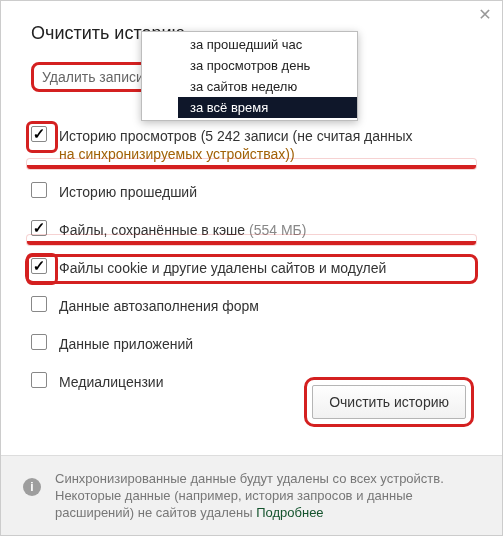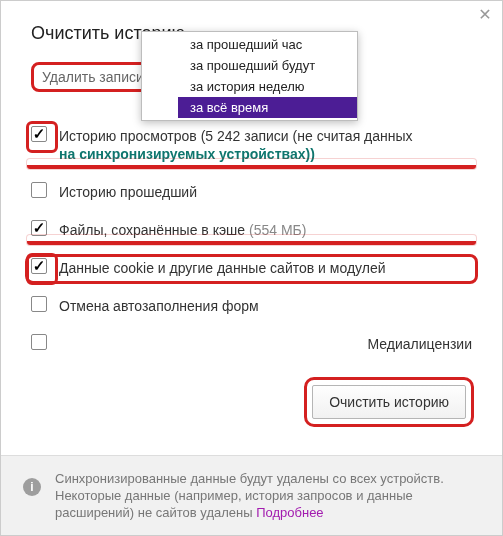--- a/index.html
+++ b/index.html
@@ -69,21 +69,21 @@
   }
   .dd-item {
     padding: 3px 12px;
     color: #222;
     font-size: 13px;
     cursor: pointer;
     white-space: nowrap;
     margin-left: 36px;
   }
   .dd-item.selected {
-    background: #4c1d95;
+    background: #0f172a;
     color: #fff;
   }
   
   .options {
     margin-top: 30px;
   }
   .opt {
     position: relative;
     padding: 5px 0 5px 28px;
     margin-bottom: 10px;
@@ -104,21 +104,21 @@
   .cb.checked::after {
     content: "✓";
     color: #000;
     font-size: 15px;
     font-weight: bold;
     position: relative;
     top: -2px;
   }
   .opt .text { color: #333; }
   .opt .muted { color: #888; margin-top: 42px; }
-  .opt .sub { color: #0f766e; display: block; font-weight: bold; }
+  .opt .sub { color: #a16207; display: block; }
   .opt.cut .text { overflow: hidden; white-space: nowrap; }
   .underline-red {
     position: absolute;
     left: -4px;
     right: -4px;
     height: 6px;
     border-bottom: 4px solid #d42020;
     border-radius: 3px;
     bottom: -1px;
     box-shadow: 0 0 0 1px rgba(212,32,32,0.2);
@@ -187,50 +187,51 @@
     width: 18px;
     height: 18px;
     border-radius: 50%;
     background: #9e9e9e;
     color: #fff;
     text-align: center;
     line-height: 18px;
     font-weight: bold;
     font-size: 12px;
   }
-  .footer a { color: #a21caf; text-decoration: none; text-align: center; }
+  .footer a { color: #14532d; text-decoration: none; text-align: center; }
 </style>
 </head>
 <body>
 
 <div class="dialog">
 
   <div class="close-btn">✕</div>
 
   <div class="content">
     <div class="title">Очистить историю</div>
 
     <div class="row-label">
       <span class="del-label-box">Удалить записи:</span>
     </div>
 
     <div class="options" id="options-list">
         <div class="opt"><span class="cb checked"></span><span class="cb-red"></span><span class="text">Историю просмотров (5 242 записи (не считая данных</span><span class="sub">на синхронизируемых устройствах))</span><span class="underline-red"></span></div>
         <div class="opt"><span class="cb"></span><span class="text">Историю прошедший</span></div>
         <div class="opt"><span class="cb checked"></span><span class="text">Файлы, сохранённые в кэше</span><span class="muted"> (554 МБ)</span><span class="underline-red"></span></div>
-        <div class="opt"><span class="cb checked"></span><span class="cb-red"></span><span class="text">Данные cookie и другие данные сайтов и модулей</span><span class="outline-red"></span></div>
-        <div class="opt"><span class="cb"></span><span class="text">Отмена автозаполнения форм</span></div>
-        <div class="opt cut" style="max-height: 12px; overflow: hidden; text-align: right;"><span class="cb"></span><span class="text">Медиалицензии</span></div>
+        <div class="opt"><span class="cb checked"></span><span class="cb-red"></span><span class="text">Файлы cookie и другие удалены сайтов и модулей</span><span class="outline-red"></span></div>
+        <div class="opt"><span class="cb"></span><span class="text">Данные автозаполнения форм</span></div>
+        <div class="opt"><span class="cb"></span><span class="text">Данные приложений</span></div>
+        <div class="opt cut" style="max-height: 12px; overflow: hidden;"><span class="cb"></span><span class="text">Медиалицензии</span></div>
       </div>
   </div>
 
   <div class="dropdown" id="dropdown">
       <div class="dd-item">за прошедший час</div>
-      <div class="dd-item">за прошедший будут</div>
-      <div class="dd-item">за история неделю</div>
+      <div class="dd-item">за просмотров день</div>
+      <div class="dd-item">за сайтов неделю</div>
       <div class="dd-item selected">за всё время</div>
     </div>
 
   <div class="btn-row">
     <span class="btn-primary-wrap">
       <button class="btn">Очистить историю</button>
     </span>
   </div>
 
   <div class="footer">

